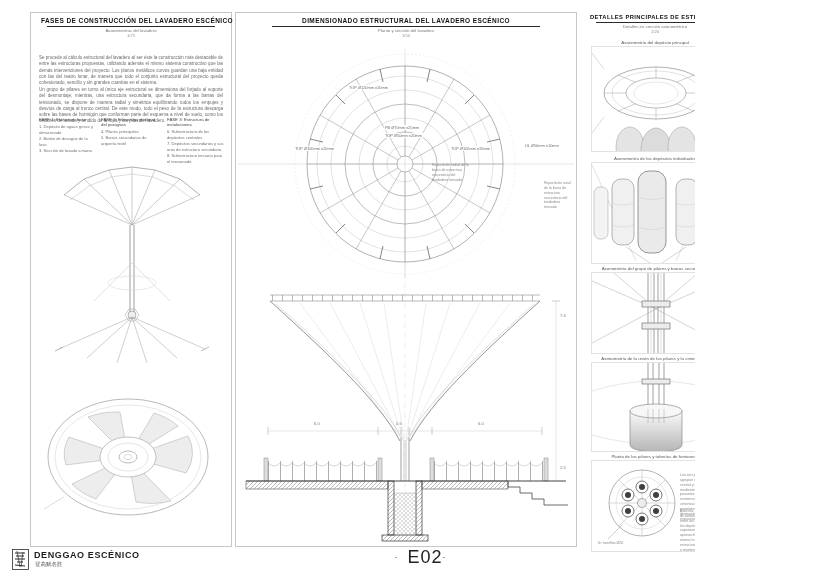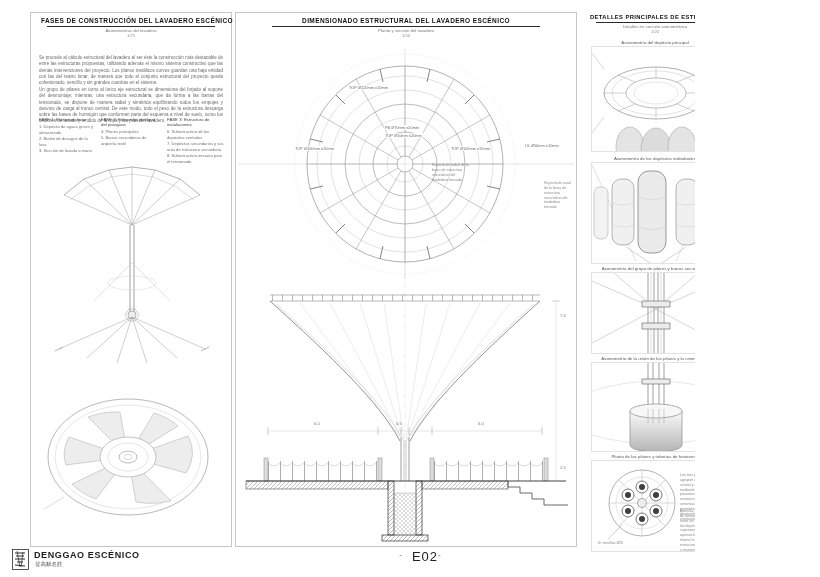--- a/index.html
+++ b/index.html
@@ -25,21 +25,21 @@
   .ctitle{font-size:4.2px;font-weight:bold;color:#2e2e2e;border-top:1px solid #bdbdbd;
           padding:2px 3px 1px;margin-top:1px;}
   .lrow{display:flex;font-size:4px;color:#6d6d6d;padding:1px 3px 0;line-height:1.3;}
   .lrow .n{width:7px;flex:none;}
   .lrow .l{width:26px;flex:none;}
   .lrow .v{flex:1;}
   .foot-title{position:absolute;font-size:9px;font-weight:bold;letter-spacing:.6px;color:#1d1d1d;}
   .foot-cn{position:absolute;font-size:5.5px;color:#555;}
   .sheetcode{position:absolute;text-align:center;color:#222;white-space:nowrap;}
   .sheetcode .dash{font-size:8px;color:#555;vertical-align:4px;}
-  .sheetcode .code{font-size:13px;letter-spacing:1px;font-family:"Liberation Sans",sans-serif;margin-left:10px;}
+  .sheetcode .code{font-size:18px;letter-spacing:1px;font-family:"Liberation Sans",sans-serif;margin-left:10px;}
   .cred{position:absolute;font-size:4.3px;color:#7a7a7a;line-height:1.5;}
   .cred .b{font-weight:bold;color:#444;}
   svg{display:block;}
 </style>
 </head>
 <body>
 
 <div class="sheet">
 
   <svg width="0" height="0" style="position:absolute" aria-hidden="true">

